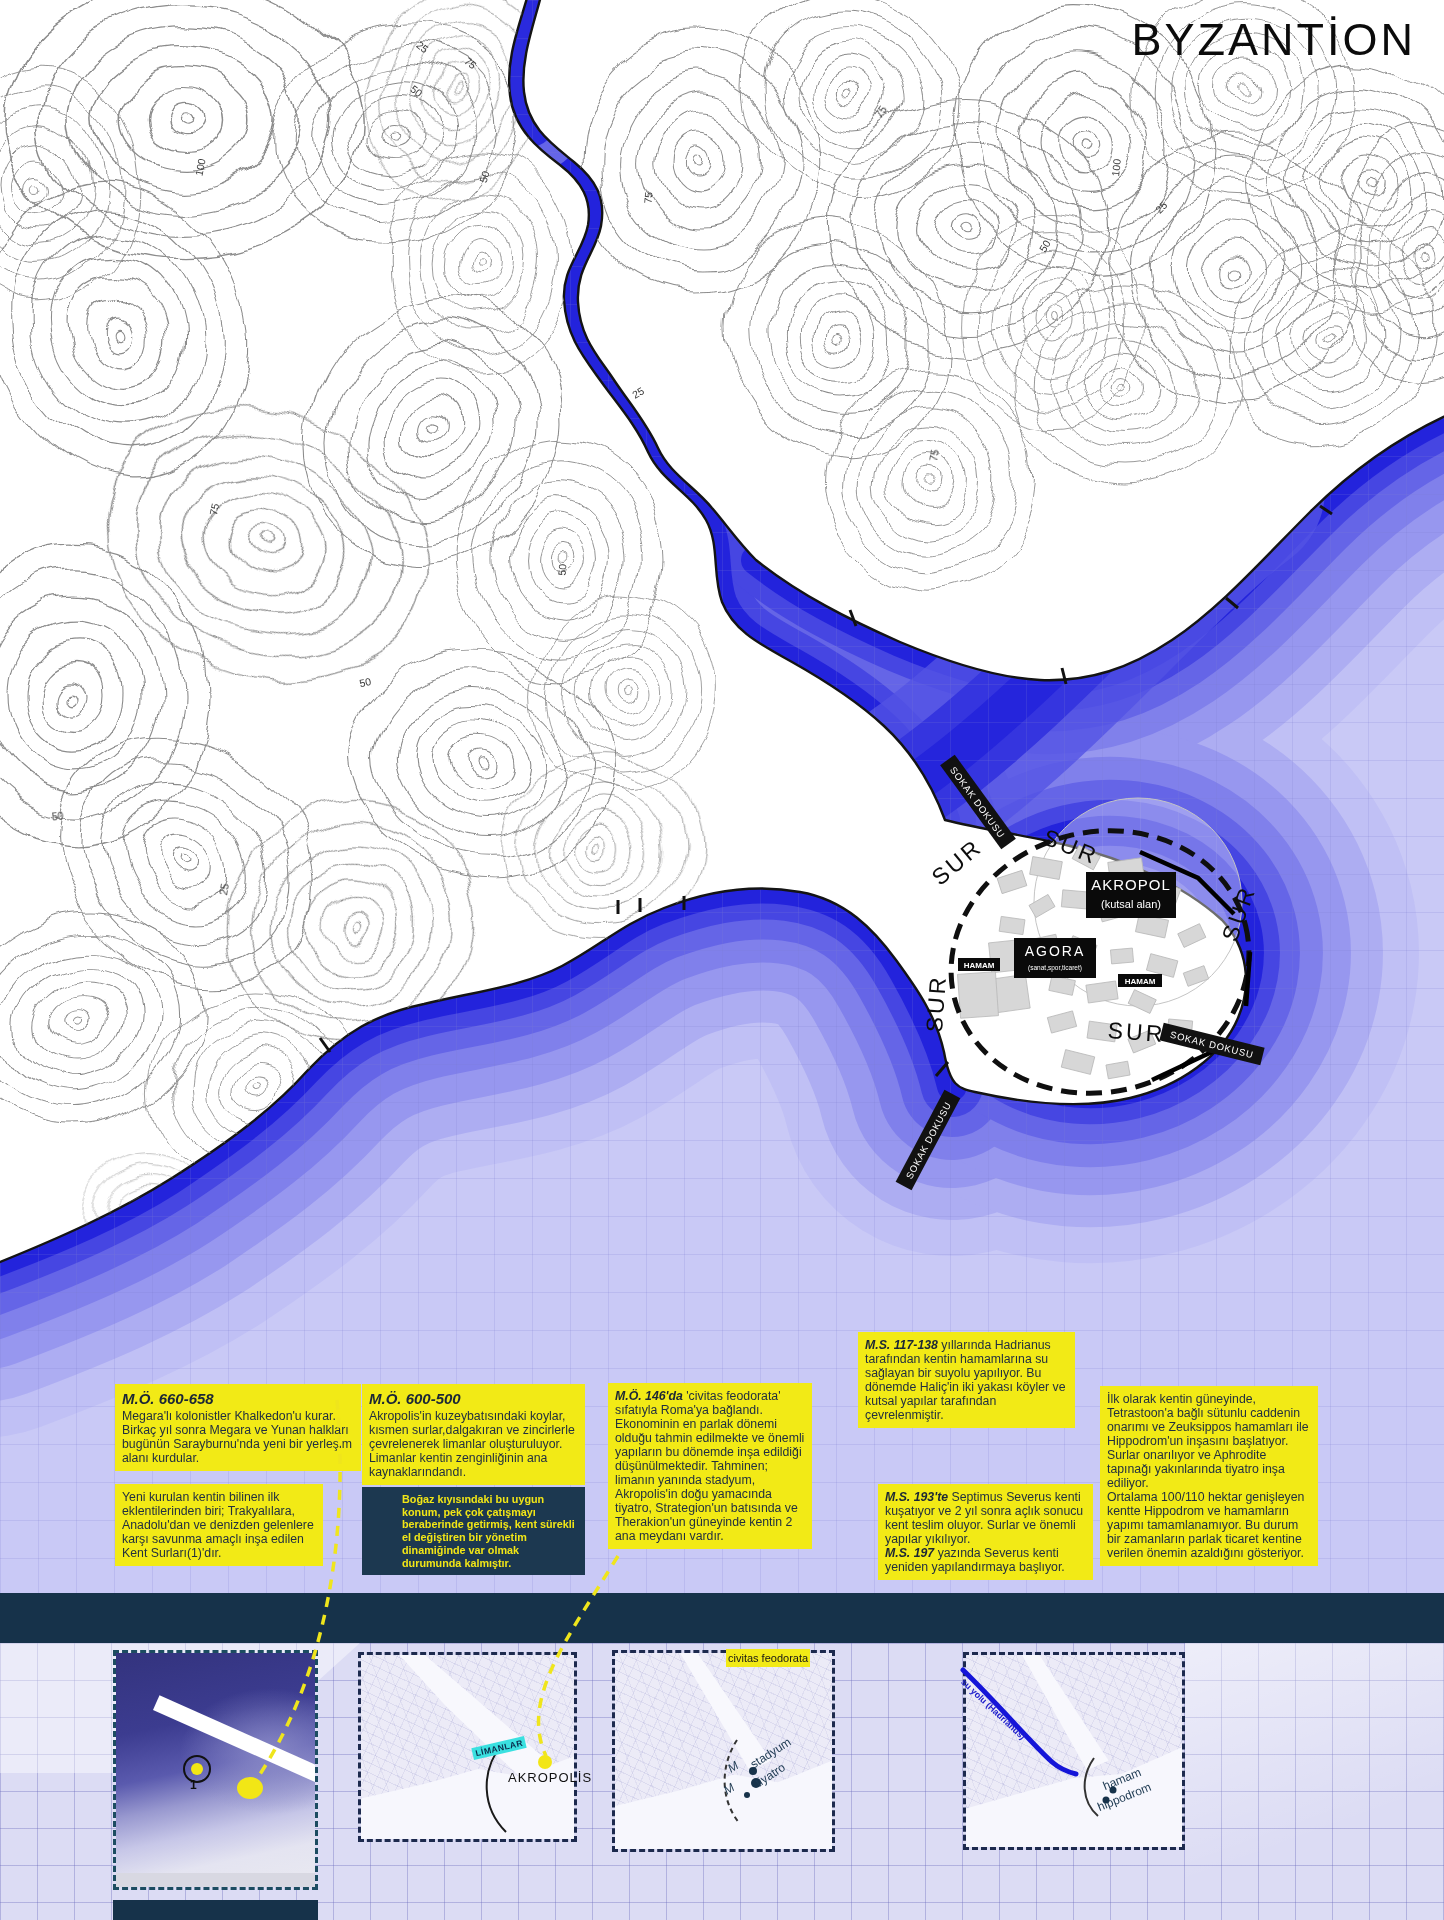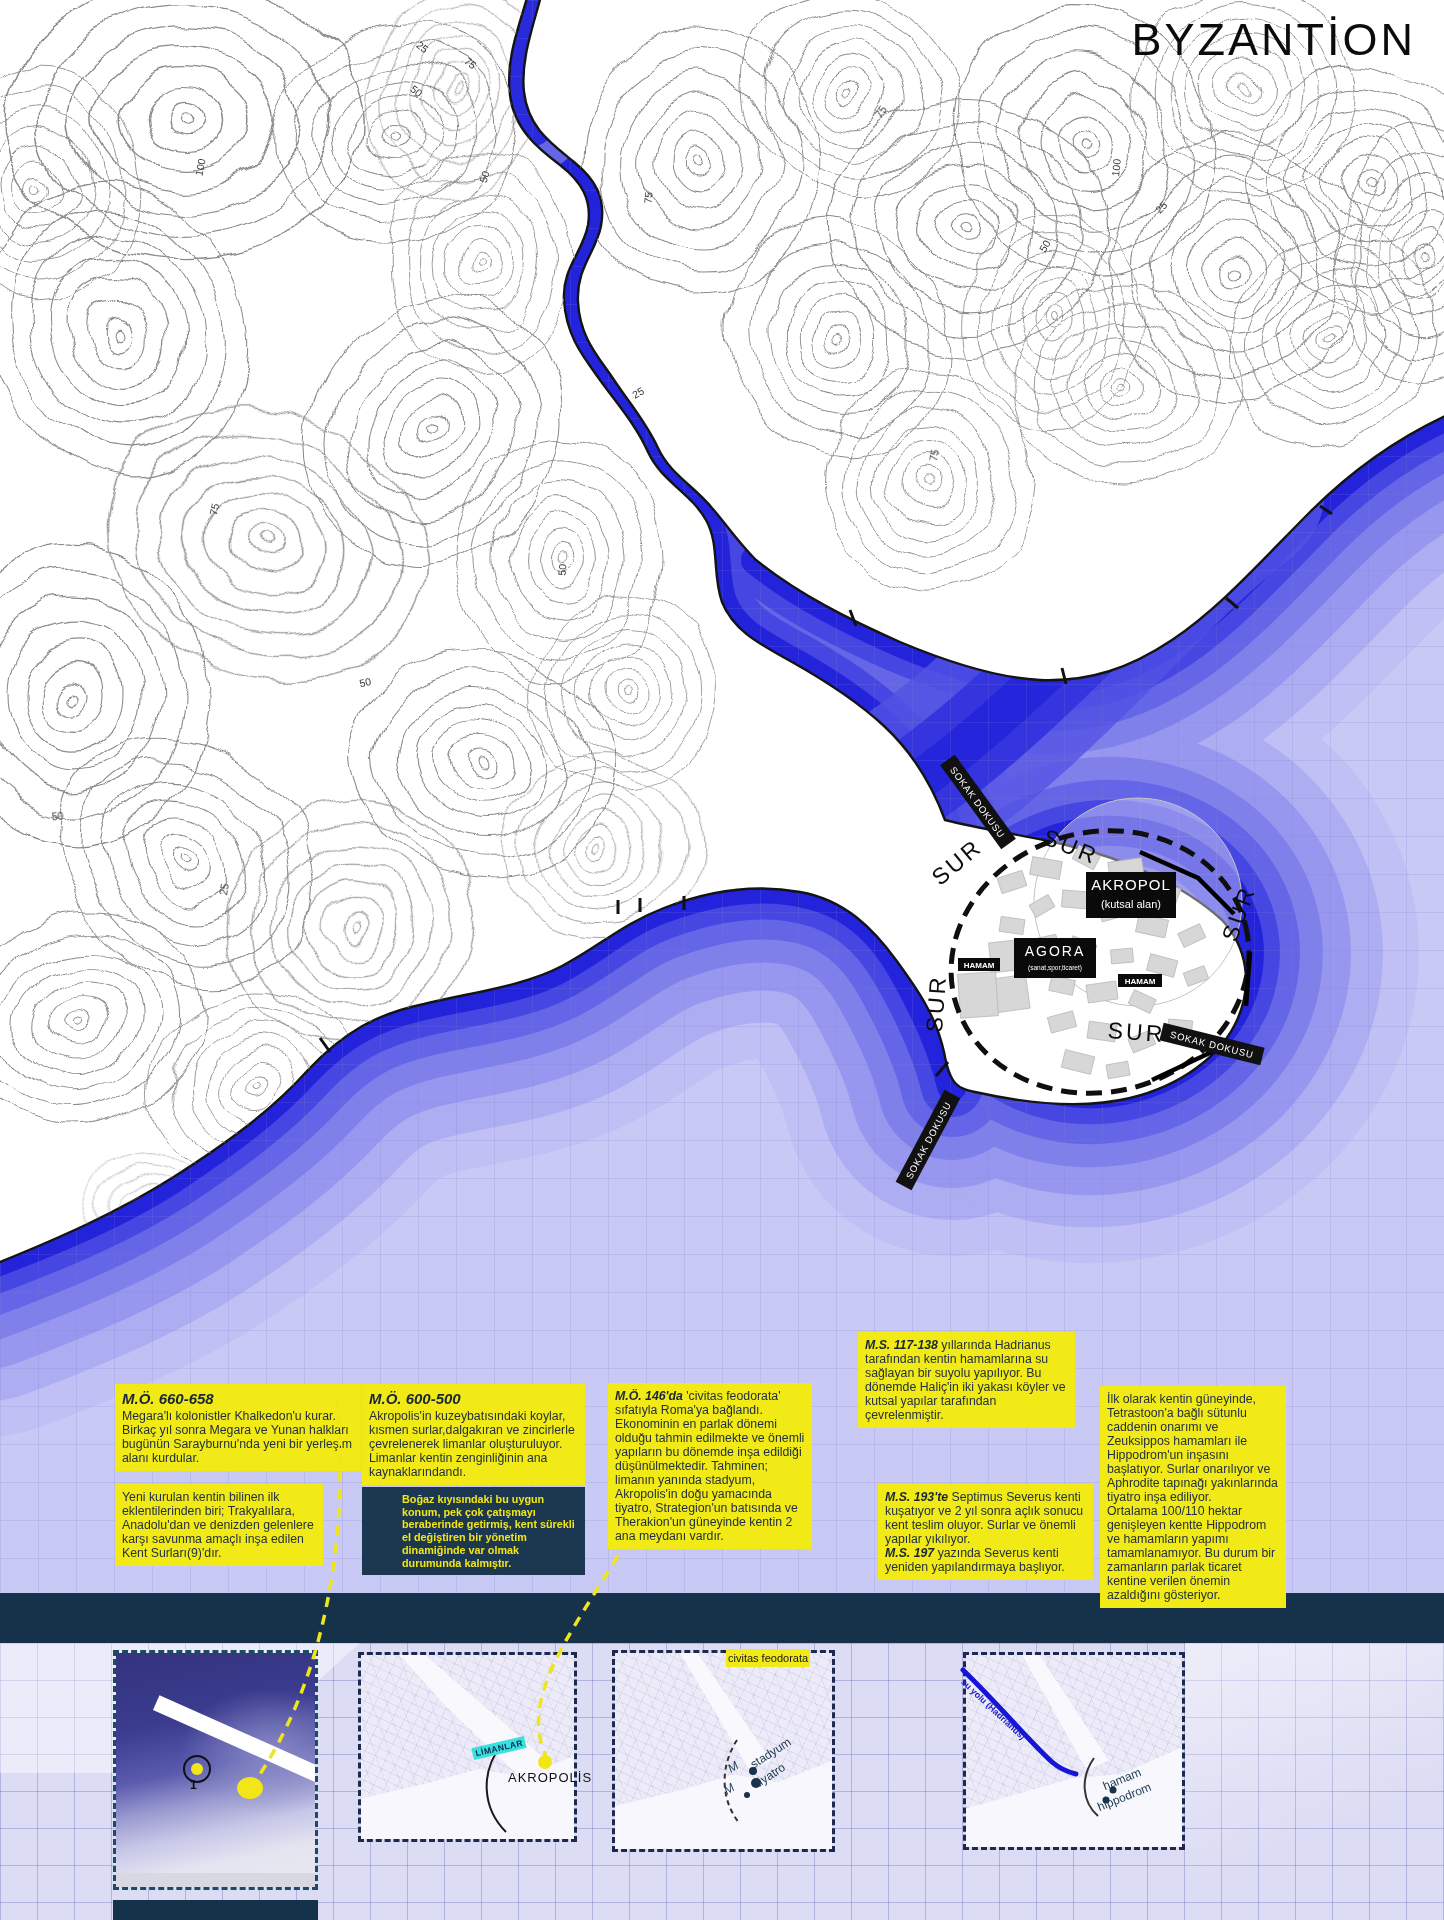--- a/index.html
+++ b/index.html
@@ -315,21 +315,21 @@
       </g>
     </g>
   </svg>
 
   <div class="abs title">BYZANTİON</div>
 
   <div class="abs ybox" style="left:115px;top:1384px;width:246px;">
     <span class="lead block">M.Ö. 660-658</span><span>Megara'lı kolonistler Khalkedon'u kurar. Birkaç yıl sonra Megara ve Yunan halkları bugünün Sarayburnu'nda yeni bir yerleşim alanı kurdular.</span>
   </div>
   <div class="abs ybox" style="left:115px;top:1484px;width:208px;">
-    <span>Yeni kurulan kentin bilinen ilk eklentilerinden biri; Trakyalılara, Anadolu'dan ve denizden gelenlere karşı savunma amaçlı inşa edilen Kent Surları(9)'dır.</span>
+    <span>Yeni kurulan kentin bilinen ilk eklentilerinden biri; Trakyalılara, Anadolu'dan ve denizden gelenlere karşı savunma amaçlı inşa edilen Kent Surları(1)'dır.</span>
   </div>
 
   <div class="abs ybox" style="left:362px;top:1384px;width:223px;">
     <span class="lead block">M.Ö. 600-500</span><span>Akropolis'in kuzeybatısındaki koylar, kısmen surlar,dalgakıran ve zincirlerle çevrelenerek limanlar oluşturuluyor. Limanlar kentin zenginliğinin ana kaynaklarındandı.</span>
   </div>
   <div class="abs nbox" style="left:362px;top:1487px;width:223px;padding-left:40px;">
     <span>Boğaz kıyısındaki bu uygun konum, pek çok çatışmayı beraberinde getirmiş, kent sürekli el değiştiren bir yönetim dinamiğinde var olmak durumunda kalmıştır.</span>
   </div>
 
   <div class="abs ybox" style="left:608px;top:1383px;width:204px;">
@@ -339,21 +339,21 @@
   <div class="abs ybox" style="left:858px;top:1332px;width:217px;">
     <span class="lead">M.S. 117-138</span><span> yıllarında Hadrianus tarafından kentin hamamlarına su sağlayan bir suyolu yapılıyor. Bu dönemde Haliç'in iki yakası köyler ve kutsal yapılar tarafından çevrelenmiştir.</span>
   </div>
   <div class="abs ybox" style="left:858px;top:1484px;width:215px;margin-left:20px;">
     <span class="lead">M.S. 193'te</span><span> Septimus Severus kenti kuşatıyor ve 2 yıl sonra açlık sonucu kent teslim oluyor. Surlar ve önemli yapılar yıkılıyor.</span>
     <span style="display:block;">
       <span class="lead">M.S. 197</span><span> yazında Severus kenti yeniden yapılandırmaya başlıyor.</span>
     </span>
   </div>
 
-  <div class="abs ybox" style="left:1100px;top:1386px;width:186px;">
+  <div class="abs ybox" style="left:1100px;top:1386px;width:218px;">
     <span style="display:block;">İlk olarak kentin güneyinde, Tetrastoon'a bağlı sütunlu caddenin onarımı ve Zeuksippos hamamları ile Hippodrom'un inşasını başlatıyor. Surlar onarılıyor ve Aphrodite tapınağı yakınlarında tiyatro inşa ediliyor.</span>
     <span style="display:block;">Ortalama 100/110 hektar genişleyen kentte Hippodrom ve hamamların yapımı tamamlanamıyor. Bu durum bir zamanların parlak ticaret kentine verilen önemin azaldığını gösteriyor.</span>
   </div>
 
   <div class="abs band"></div>
   <div class="abs strip"></div>
   <div class="abs wash1"></div>
   <div class="abs wash2"></div>
   <div class="abs bandsmall"></div>
 

